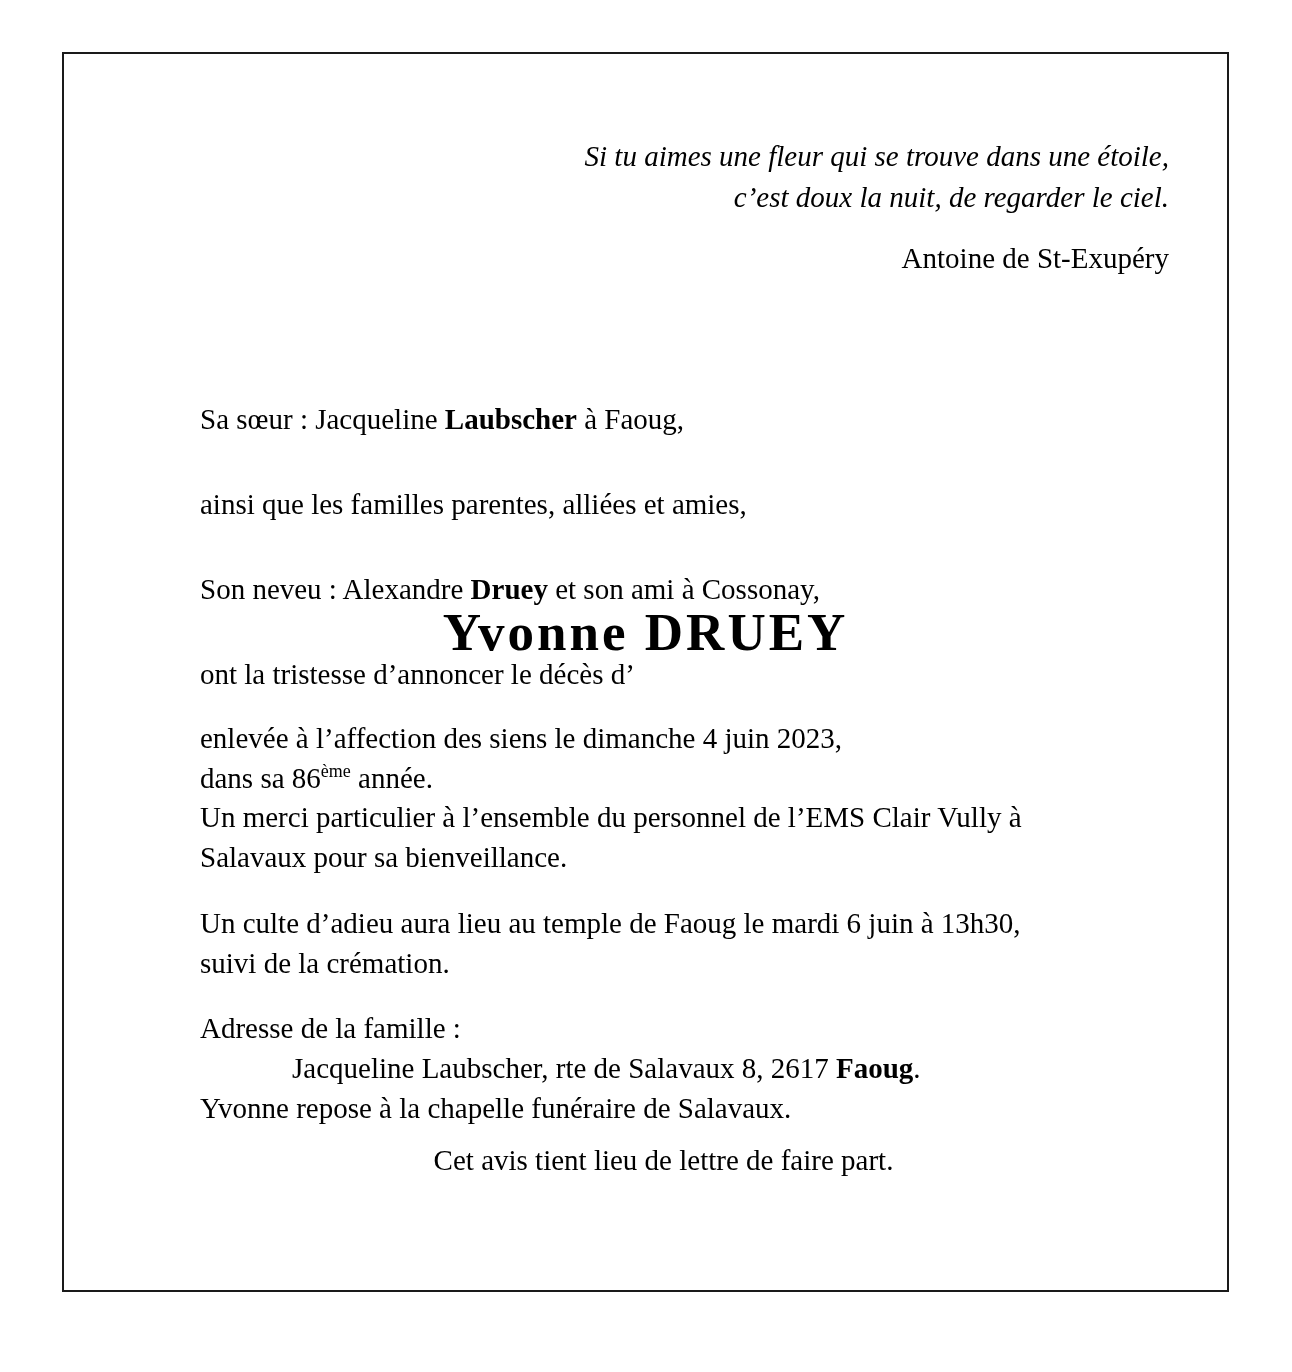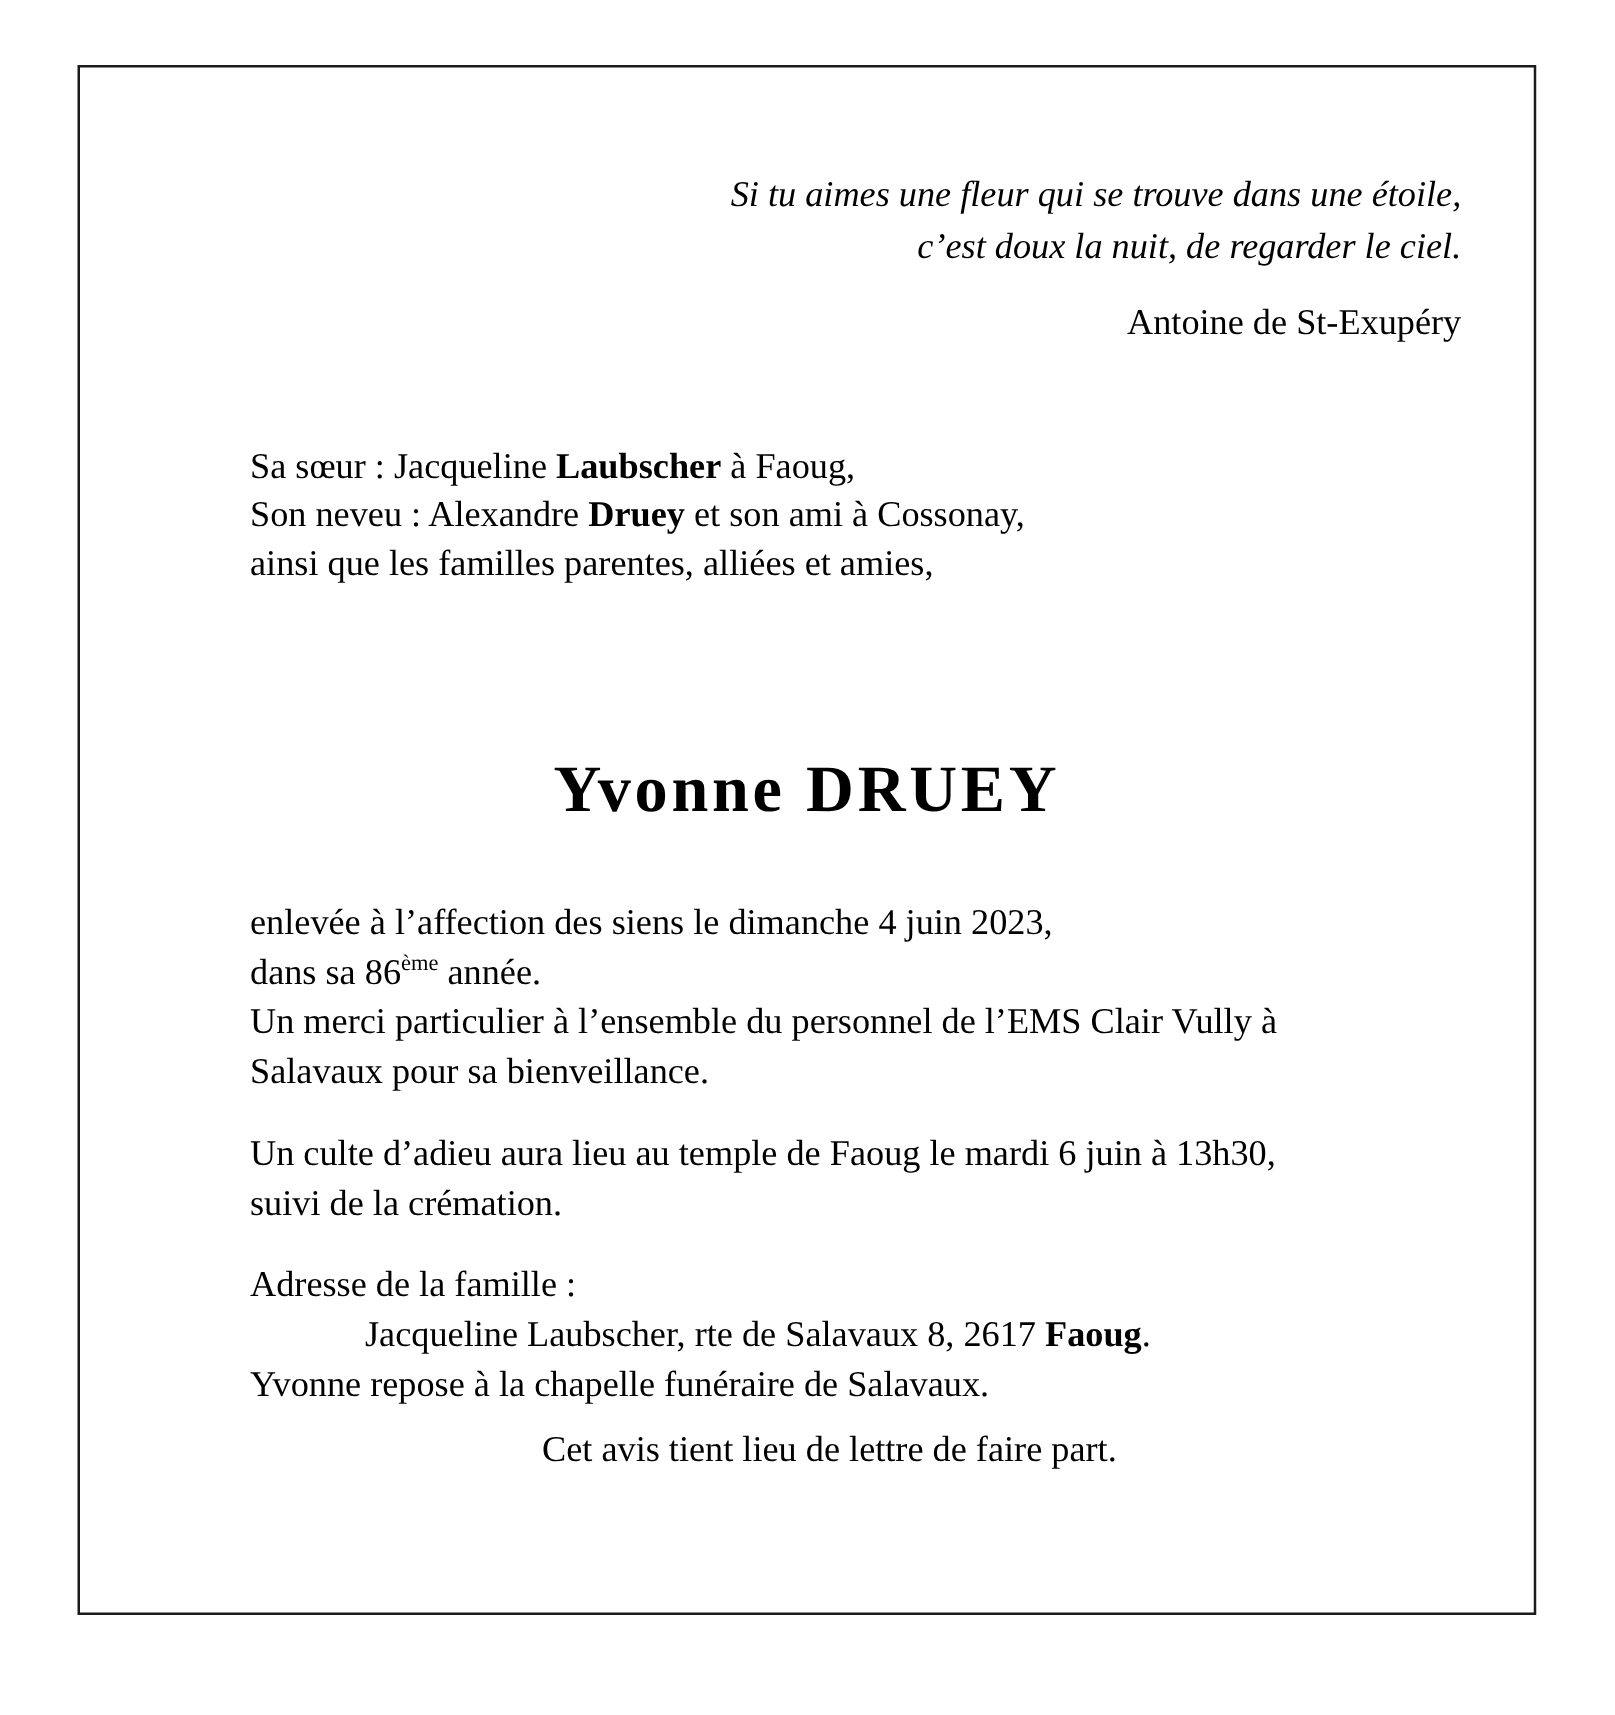--- a/index.html
+++ b/index.html
@@ -61,21 +61,21 @@
   }
 
   
   .family {
     position: absolute;
     left: 136px;
     top: 300px;
     font-size: 29px;
     line-height: 1.35;
   }
-  .family div { white-space: nowrap; }
+  .family div { white-space: nowrap; margin-top: 46px; }
   .family b { font-weight: bold; }
 
   
   .deceased-name {
     position: absolute;
     left: 0;
     right: 0;
     top: 548px;
     text-align: center;
     font-size: 53px;
@@ -119,22 +119,23 @@
 
       <div class="epigraph">
         <div>Si tu aimes une fleur qui se trouve dans une étoile,</div>
         <div>c’est doux la nuit, de regarder le ciel.</div>
       </div>
 
       <div class="attribution">Antoine de St-Exupéry</div>
 
       <div class="family">
         <div><span>Sa sœur : Jacqueline </span><b>Laubscher</b><span> à Faoug,</span></div>
+        <div>ainsi que les familles parentes, alliées et amies,</div>
         <div><span>Son neveu : Alexandre </span><b>Druey</b><span> et son ami à Cossonay,</span></div>
-        <div>ainsi que les familles parentes, alliées et amies,</div>
+        <div>ont la tristesse d’annoncer le décès d’</div>
       </div>
 
       <div class="deceased-name">Yvonne DRUEY</div>
 
       <div class="body-block">
 
         <div class="para">
           <div>enlevée à l’affection des siens le dimanche 4 juin 2023,</div>
           <div><span>dans sa 86</span><sup>ème</sup><span> année.</span></div>
           <div>Un merci particulier à l’ensemble du personnel de l’EMS Clair Vully à</div>

